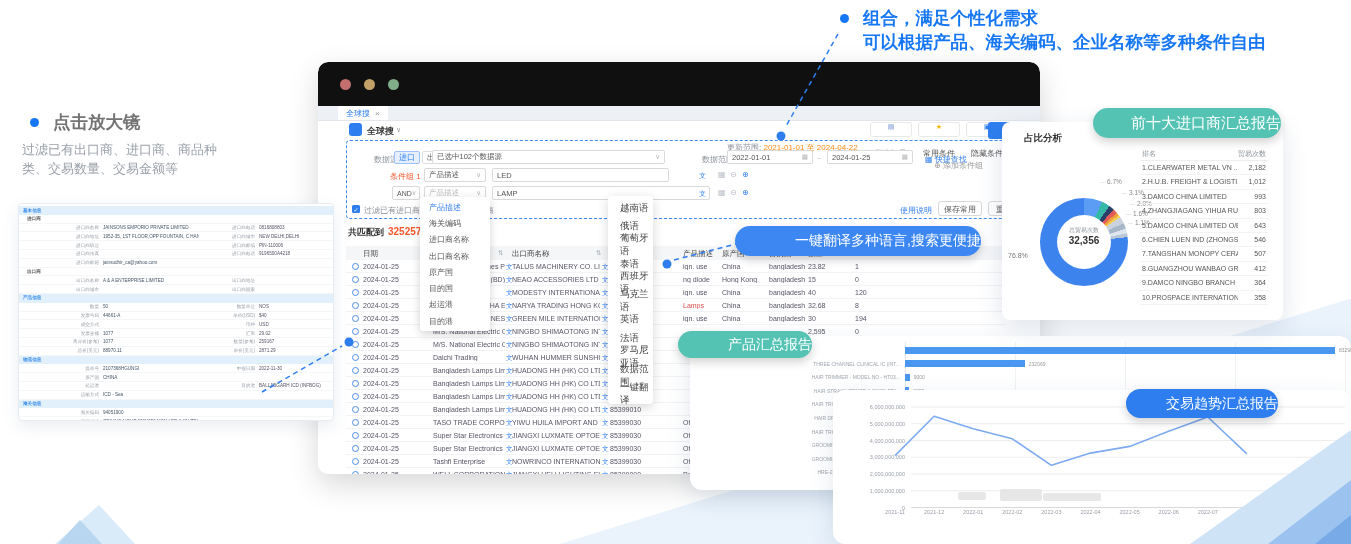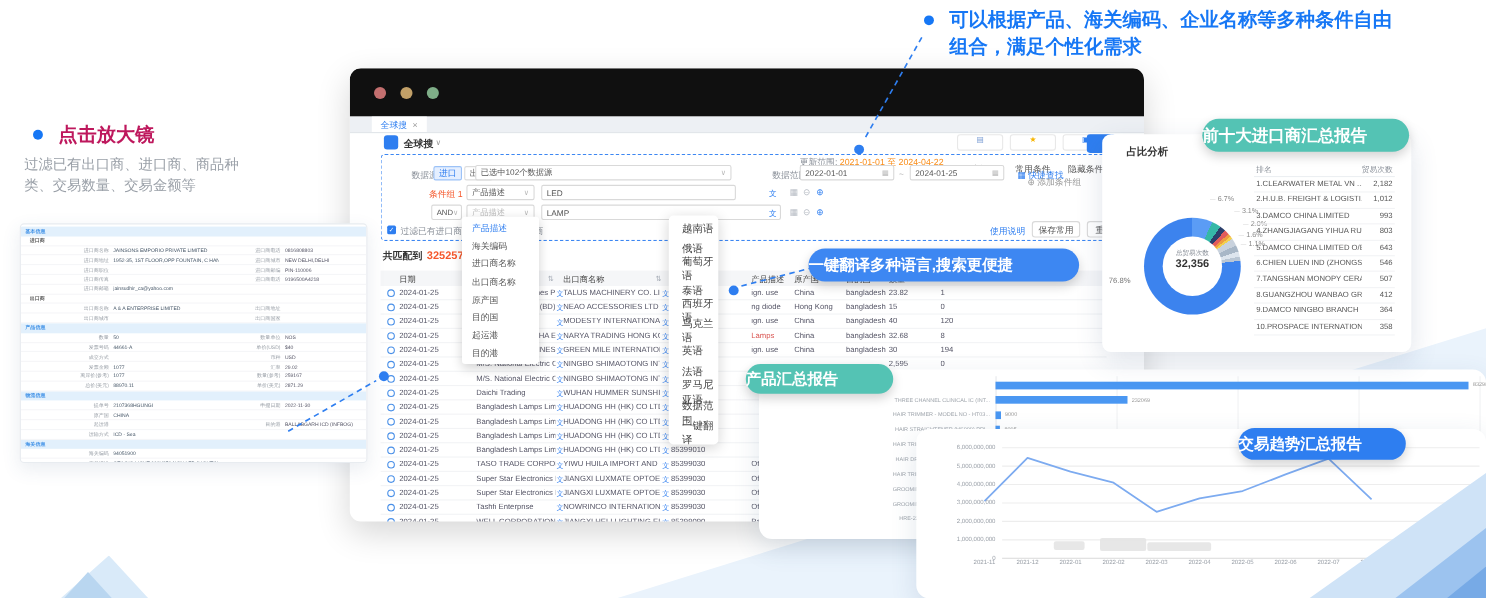--- a/index.html
+++ b/index.html
@@ -20,26 +20,26 @@
   .tri-bl1{left:55px;top:505px;width:80px;height:39px;background:#d9eaf9;
            clip-path:polygon(55% 0,100% 100%,0 100%);z-index:2;}
   .tri-bl2{left:58px;top:520px;width:44px;height:24px;background:#b9d6f0;
            clip-path:polygon(50% 0,100% 100%,0 100%);z-index:2;}
 
   
   .bullet{display:inline-block;width:9px;height:9px;border-radius:50%;background:#1677f5;}
   .co-top{left:840px;top:6px;width:480px;z-index:60;display:flex;gap:14px;}
   .co-top .txt{color:#1677f5;font-weight:bold;font-size:17.5px;line-height:24px;}
   .co-left-title{left:30px;top:110px;z-index:60;display:flex;align-items:center;gap:14px;}
-  .co-left-title .t{color:#be185d;font-weight:bold;font-size:17.5px;}
+  .co-left-title .t{color:#737373;font-weight:bold;font-size:17.5px;}
   .co-left-desc{left:22px;top:140px;width:300px;color:#9aa0a8;font-size:13px;line-height:19px;z-index:60;}
 
   
-  .pill{position:absolute;display:flex;align-items:center;justify-content:flex-start;color:#fff;
-        font-weight:bold;border-radius:16px;z-index:50;box-shadow:0 4px 10px rgba(0,0,0,.18);white-space:nowrap;}
+  .pill{position:absolute;display:flex;align-items:center;justify-content:flex-end;color:#fff;
+        font-weight:normal;border-radius:16px;z-index:50;box-shadow:0 4px 10px rgba(0,0,0,.18);white-space:nowrap;}
   .pill.teal{background:#54c3b4;}
   .pill.blue{background:#3d87f2;}
   #pill-top-importers{left:1093px;top:108px;width:188px;height:30px;font-size:15px;}
   #pill-translate{left:735px;top:226px;width:246px;height:30px;font-size:14px;}
   #pill-product{left:678px;top:331px;width:134px;height:27px;font-size:14px;}
   #pill-trend{left:1126px;top:389px;width:152px;height:29px;font-size:14px;background:#2e7ef0;}
 
   
   #detail-card{left:18px;top:203px;width:314px;height:214px;background:#fff;border:1px solid #e8ecf0;
                border-radius:4px;box-shadow:0 6px 16px rgba(60,90,130,.10);z-index:6;overflow:hidden;padding-top:2px;}
@@ -169,22 +169,22 @@
 
 <div id="canvas">
 
   <div class="tri tri-bg"></div>
   <div class="tri tri-bl1"></div>
   <div class="tri tri-bl2"></div>
 
   <div class="abs co-top">
     <span class="bullet" style="margin-top:8px;"></span>
     <div class="txt">
+      <div>组合，满足个性化需求</div>
       <div>可以根据产品、海关编码、企业名称等多种条件自由</div>
-      <div>组合，满足个性化需求</div>
     </div>
   </div>
 
   <div class="abs co-left-title">
     <span class="bullet"></span>
     <span class="t">点击放大镜</span>
   </div>
   <div class="abs co-left-desc">
     <div>过滤已有出口商、进口商、商品种</div>
     <div>类、交易数量、交易金额等</div>

